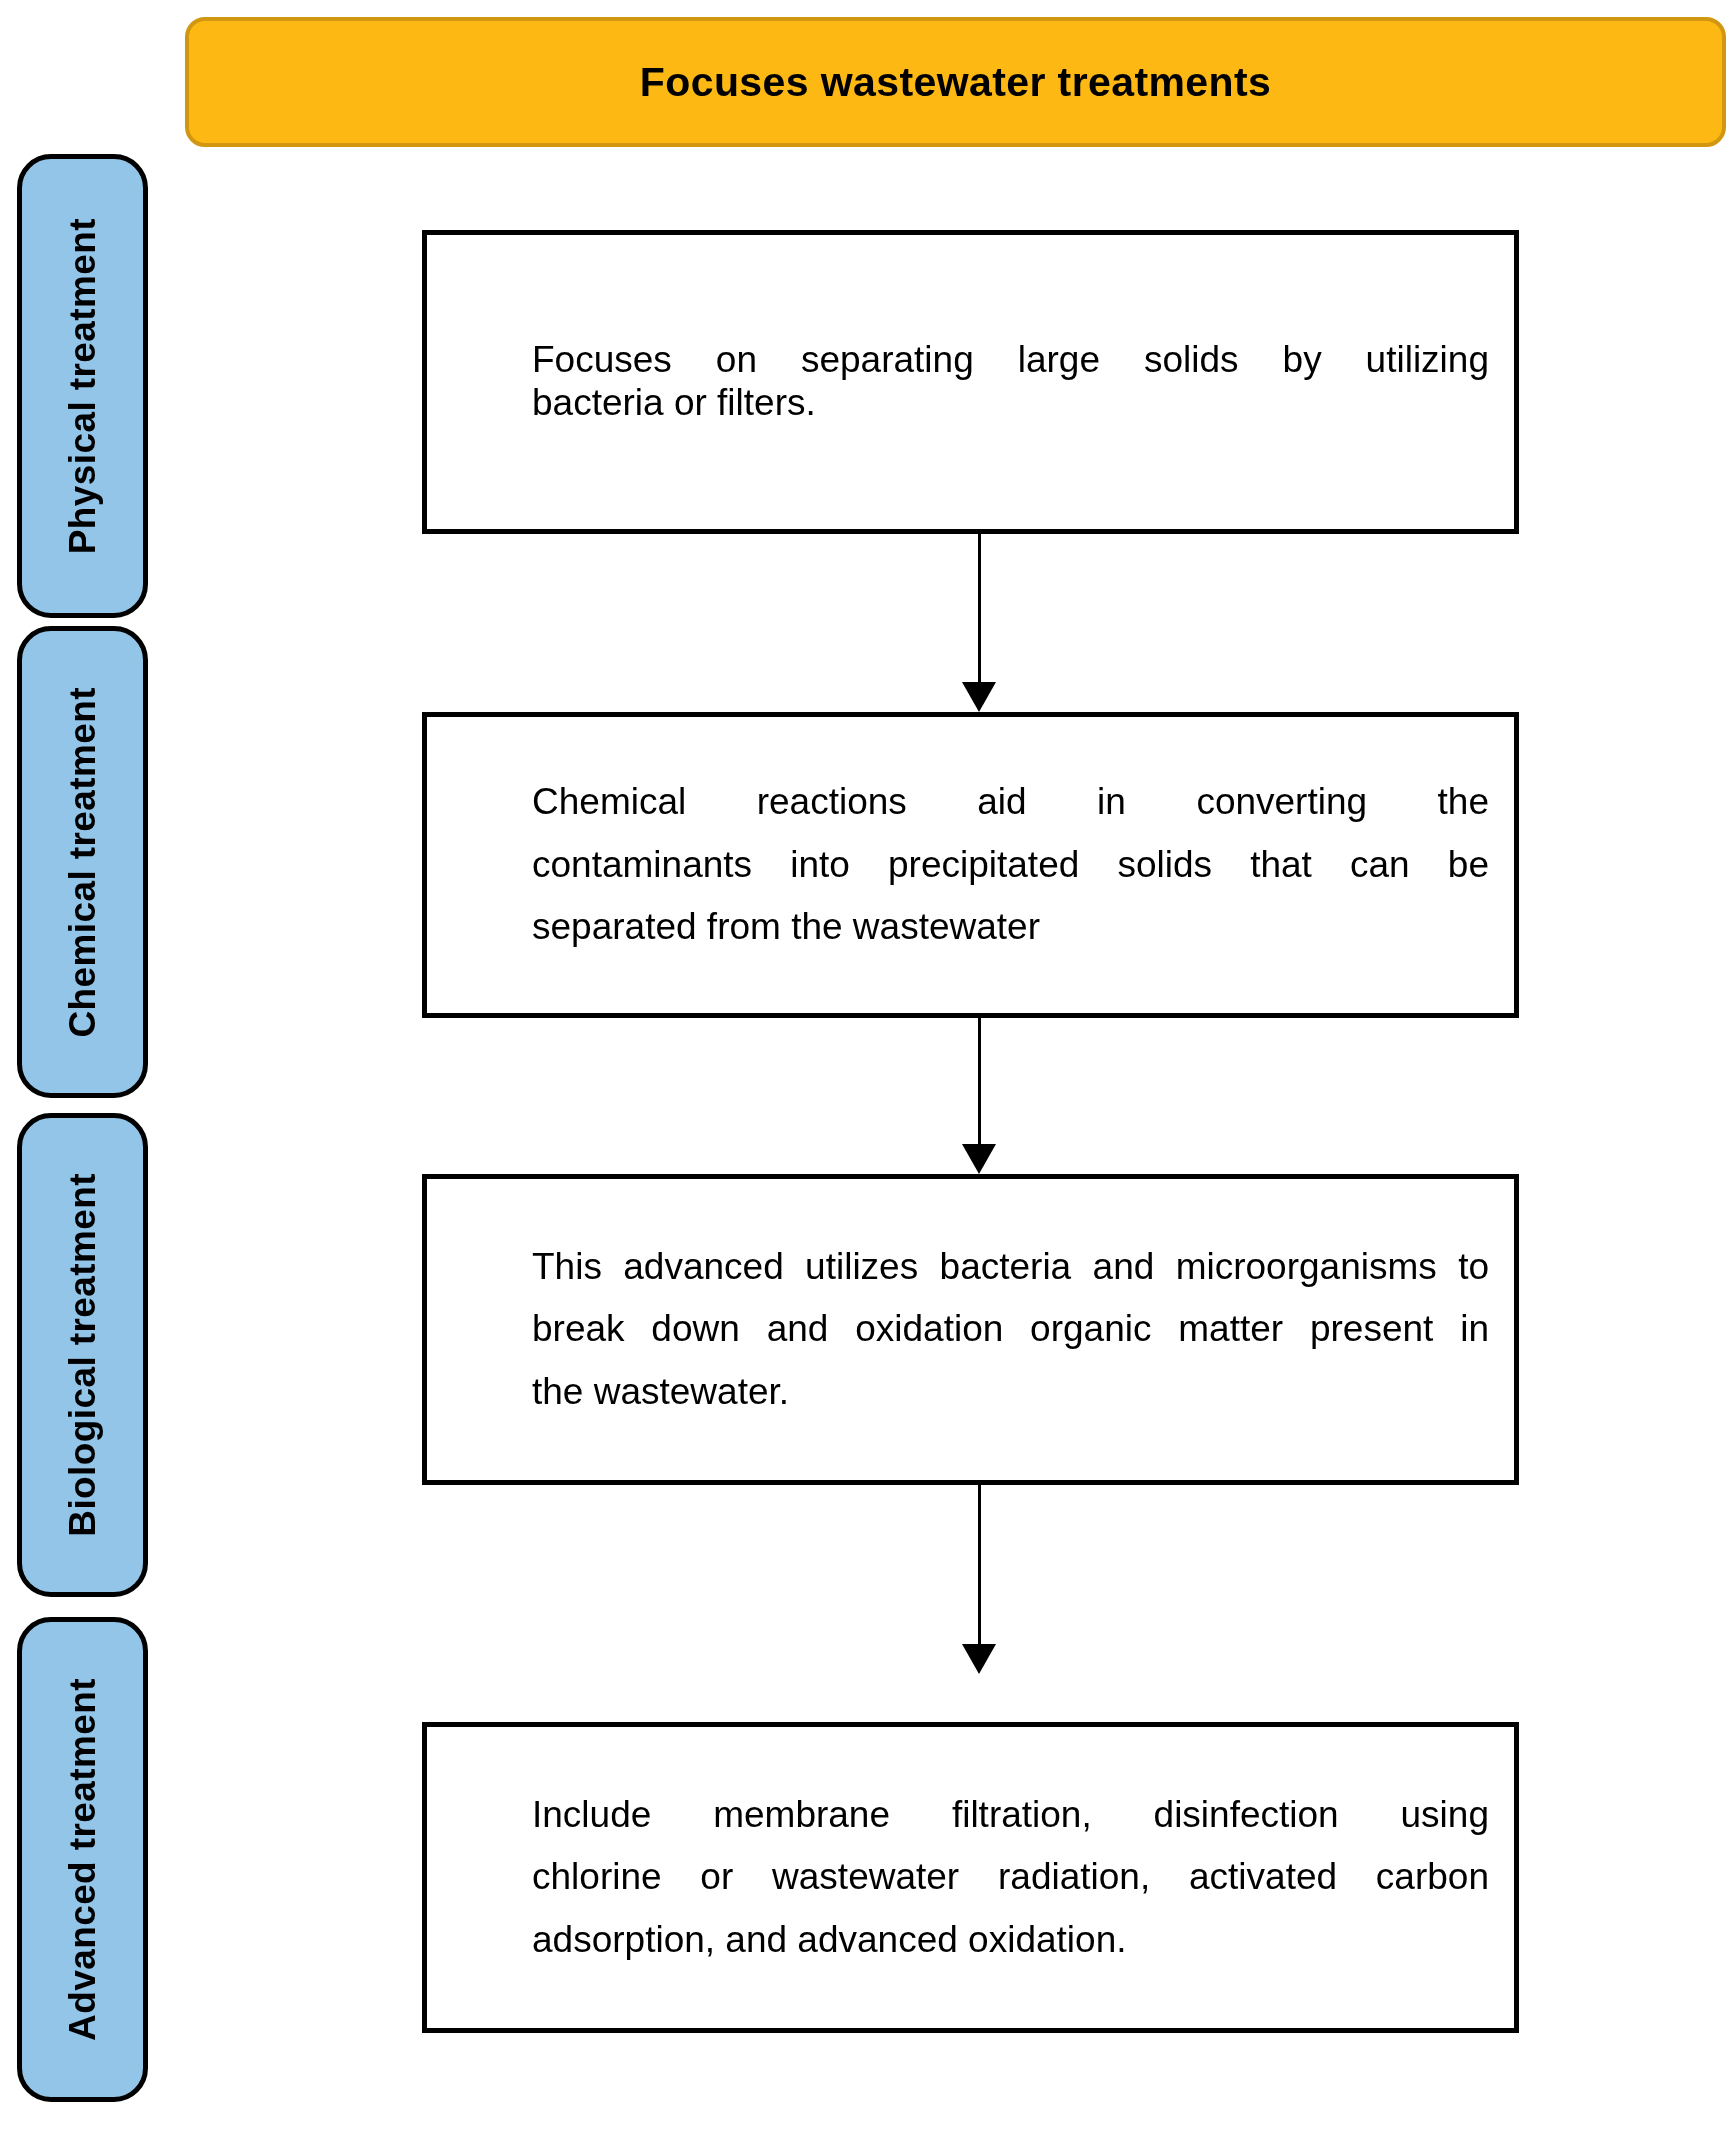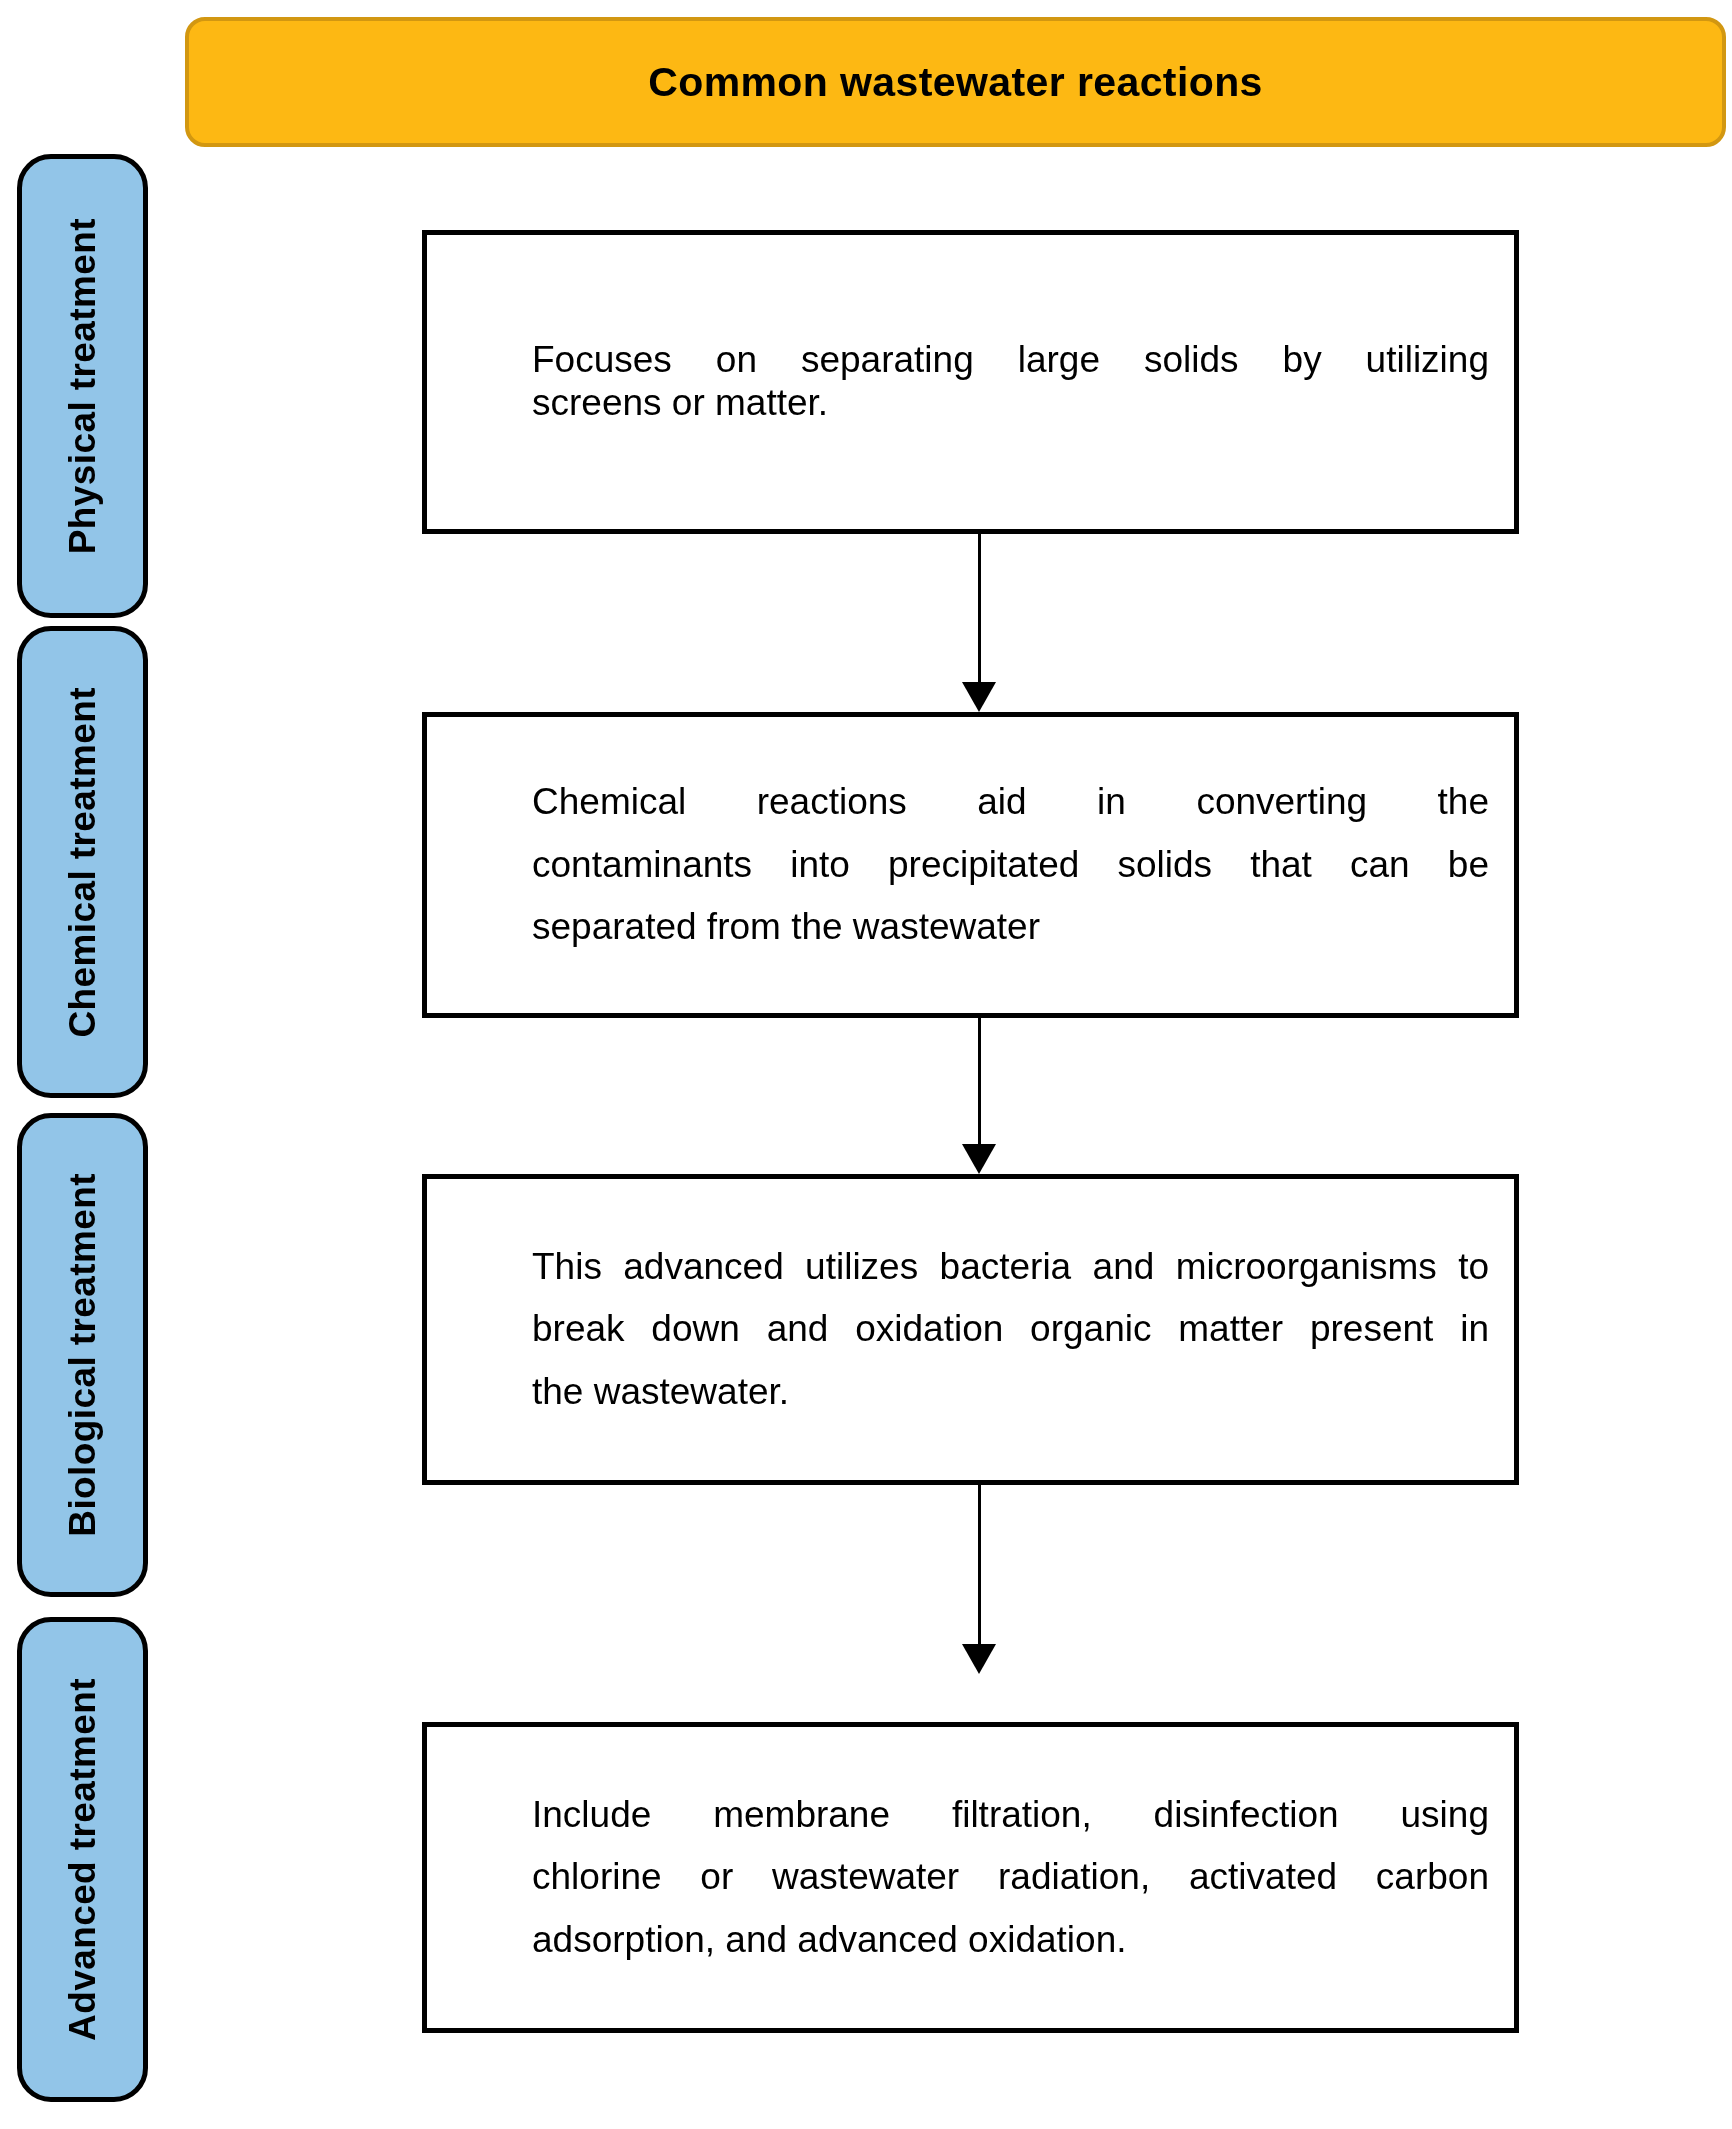--- a/index.html
+++ b/index.html
@@ -125,40 +125,40 @@
   #arrow-0 { top: 533px;  height: 179px; }
   #arrow-1 { top: 1018px; height: 156px; }
   #arrow-2 { top: 1485px; height: 189px; }
 </style>
 </head>
 <body>
 
 <div class="canvas">
 
   <div class="banner">
-    <span class="title">Common wastewater reactions</span>
+    <span class="title">Focuses wastewater treatments</span>
   </div>
 
   <div class="side" id="side-0">
     <span class="vtext">Physical treatment</span>
   </div>
   <div class="side" id="side-1">
     <span class="vtext">Chemical treatment</span>
   </div>
   <div class="side" id="side-2">
     <span class="vtext">Biological treatment</span>
   </div>
   <div class="side" id="side-3">
     <span class="vtext">Advanced treatment</span>
   </div>
 
   <div class="fbox" id="box-0">
     <div class="lines">
       <div class="jline">Focuses on separating large solids by utilizing</div>
-      <div class="jline">screens or matter.</div>
+      <div class="jline">bacteria or filters.</div>
     </div>
   </div>
 
   <div class="fbox" id="box-1">
     <div class="lines">
       <div class="jline">Chemical reactions aid in converting the</div>
       <div class="jline">contaminants into precipitated solids that can be</div>
       <div class="jline">separated from the wastewater</div>
     </div>
   </div>

